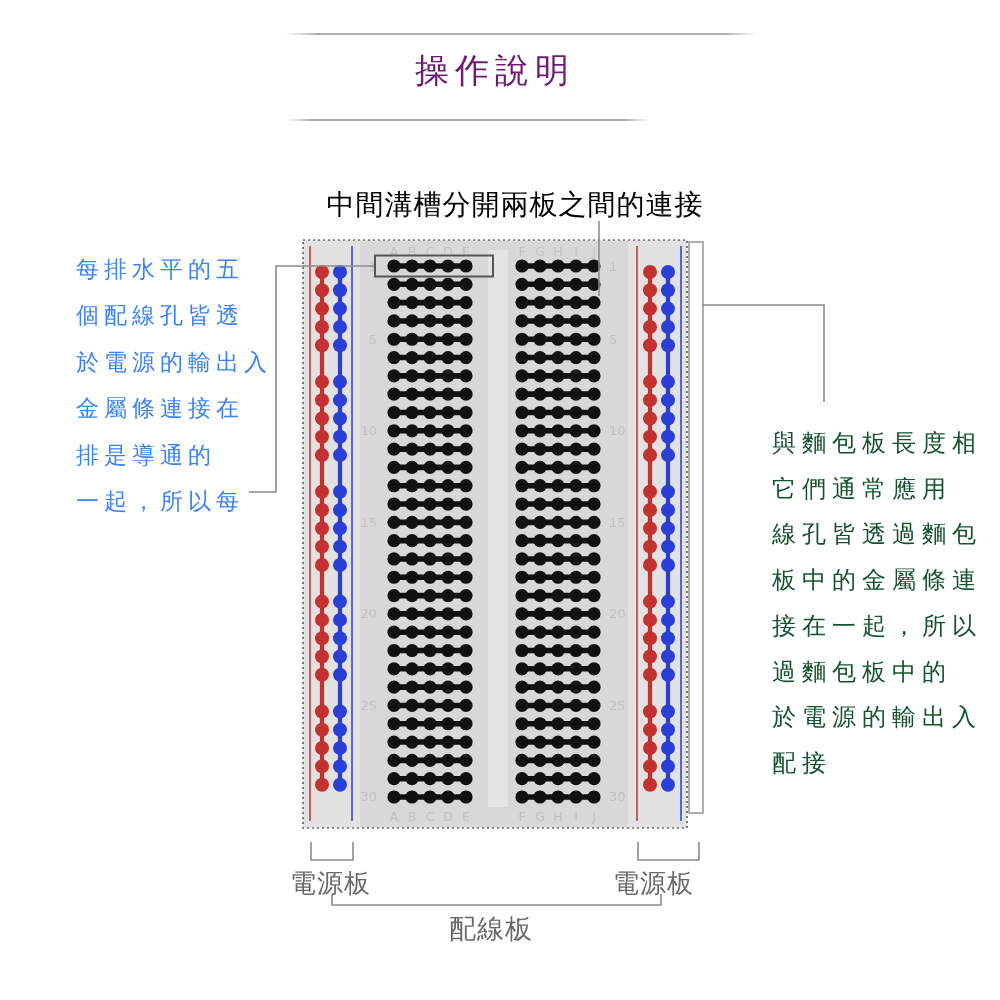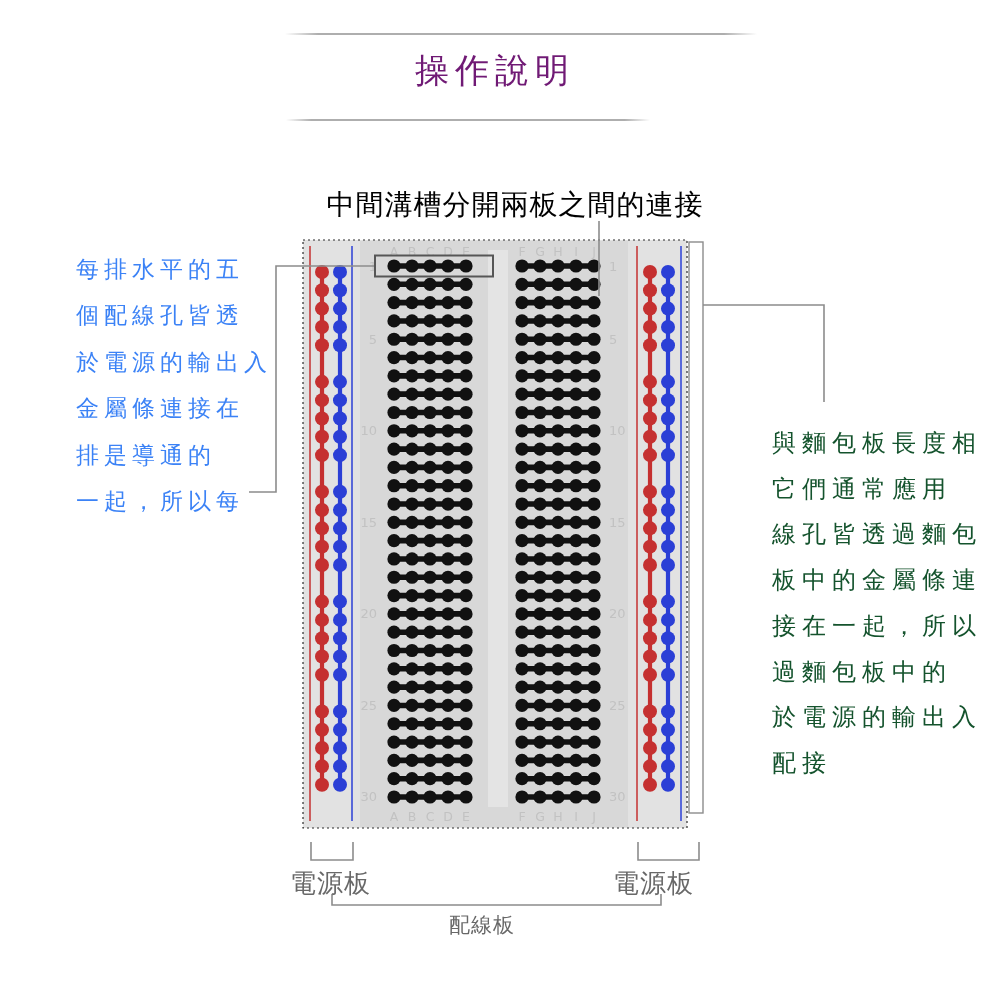--- a/index.html
+++ b/index.html
@@ -26,21 +26,21 @@
   .right-note{
     position:absolute;left:772px;top:421px;width:240px;
     font-size:24px;letter-spacing:6px;line-height:45.7px;color:#14532d;white-space:nowrap;
   }
   .board-svg{position:absolute;left:0;top:0;}
   .small-label{
     position:absolute;font-size:26px;letter-spacing:1px;color:#686868;white-space:nowrap;
   }
   .power-left{left:290px;top:866px;width:82px;}
   .power-right{left:613px;top:866px;width:82px;}
-  .wiring-label{left:449px;top:911px;width:94px;font-size:21px;}
+  .wiring-label{left:449px;top:911px;width:94px;font-size:27px;}
 </style>
 </head>
 <body>
 
 <div class="canvas">
 
   <div class="rule rule-top"></div>
   <h1 class="title">操作說明</h1>
   <div class="rule rule-bottom"></div>
 

